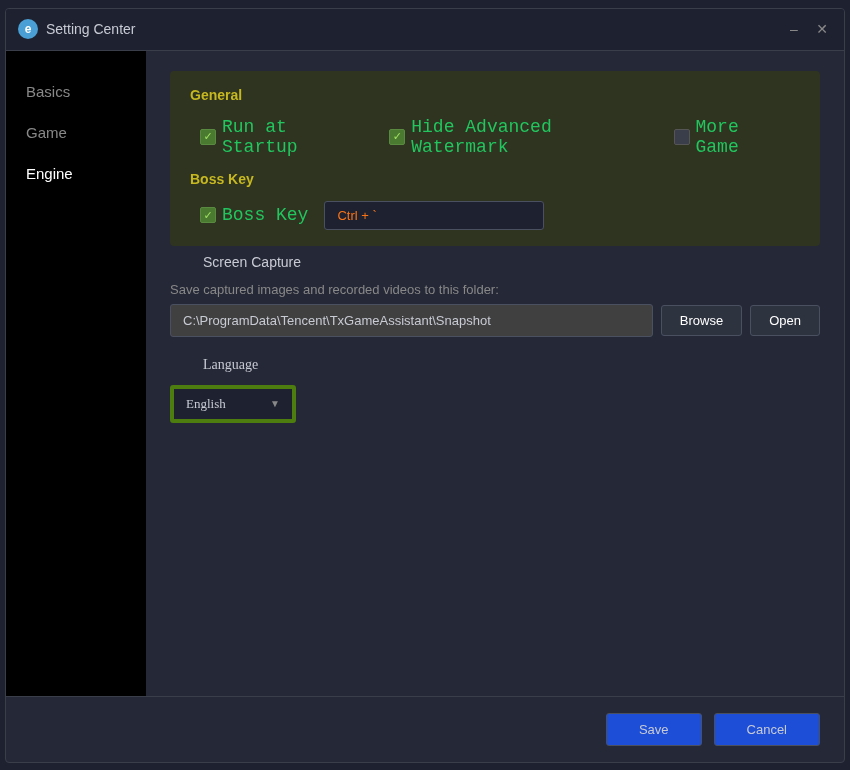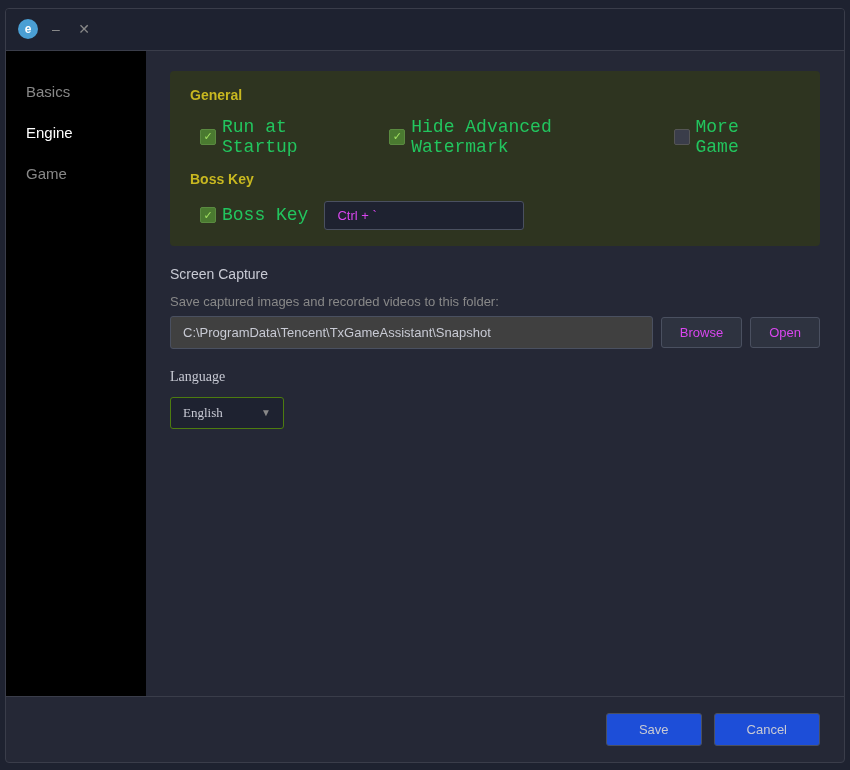--- a/index.html
+++ b/index.html
@@ -103,35 +103,36 @@
       padding: 20px 24px;
       overflow-y: auto;
       background: #252836;
     }
 
     
     .section-box {
       background: #2e3420;
       border-radius: 4px;
       padding: 16px 20px;
-      margin-bottom: 20px;
+      margin-bottom: 8px;
     }
 
     .section-title {
       color: #c8b820;
       font-size: 14px;
       font-weight: 600;
       margin-bottom: 14px;
     }
 
     .section-title-dark {
       color: #c8cad4;
       font-size: 14px;
       font-weight: 500;
       margin-bottom: 12px;
+      margin-left: 33px;
     }
 
     .checkbox-row {
       display: flex;
       align-items: center;
       gap: 20px;
       padding: 0 10px;
     }
 
     .checkbox-item {
@@ -180,23 +181,23 @@
       align-items: center;
       gap: 16px;
       padding: 0 10px;
     }
 
     .boss-key-input {
       background: #1e2230;
       border: 1px solid #4a5060;
       border-radius: 3px;
       padding: 6px 12px;
-      color: #d946ef;
-      font-size: 13px;
-      width: 200px;
+      color: #f97316;
+      font-size: 13px;
+      width: 220px;
     }
 
     
     .screen-capture-section {
       margin-bottom: 20px;
     }
 
     .capture-desc {
       color: #888;
       font-size: 13px;
@@ -217,43 +218,43 @@
       color: #c8cad4;
       font-size: 13px;
       flex: 1;
     }
 
     .action-btn {
       background: #2e3340;
       border: 1px solid #4a5060;
       border-radius: 3px;
       padding: 7px 18px;
-      color: #d946ef;
+      color: #ffffff;
       font-size: 13px;
       cursor: pointer;
       white-space: nowrap;
     }
 
     
     .language-section {
       margin-bottom: 20px;
       font-family: Liberation Serif, serif;
     }
 
     .language-select {
       display: flex;
       align-items: center;
       background: #1e2230;
-      border: 1px solid #4d7c0f;
+      border: 4px solid #4d7c0f;
       border-radius: 3px;
       padding: 7px 12px;
       color: #c8cad4;
       font-size: 13px;
       cursor: pointer;
-      width: 114px;
+      width: 126px;
       justify-content: space-between;
     }
 
     .language-select .arrow {
       color: #888;
       font-size: 10px;
     }
 
     
     .footer {
@@ -291,37 +292,38 @@
   </style>
 </head>
 <body>
 
 <div class="window">
 
   <div class="titlebar">
     <div class="titlebar-icon">
       <span>e</span>
     </div>
+    <span class="titlebar-title">Setting Center</span>
     <div class="titlebar-controls">
       <button class="titlebar-btn">–</button>
       <button class="titlebar-btn">✕</button>
     </div>
   </div>
 
   <div class="main-layout">
 
     <div class="sidebar">
       <div class="sidebar-item">
         <span>Basics</span>
       </div>
+      <div class="sidebar-item">
+        <span>Game</span>
+      </div>
       <div class="sidebar-item active engine-cursor">
         <span>Engine</span>
-      </div>
-      <div class="sidebar-item">
-        <span>Game</span>
       </div>
     </div>
 
     <div class="content">
 
       <div class="section-box">
         <div class="section-title">General</div>
         <div class="checkbox-row">
 
           <div class="checkbox-item">

